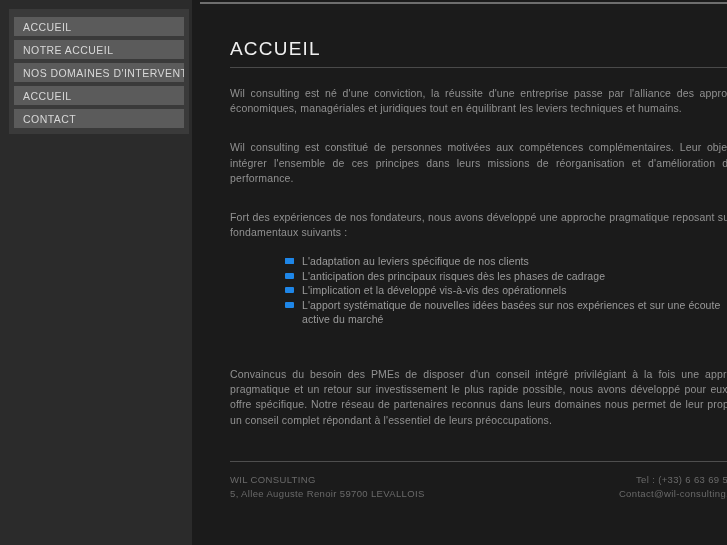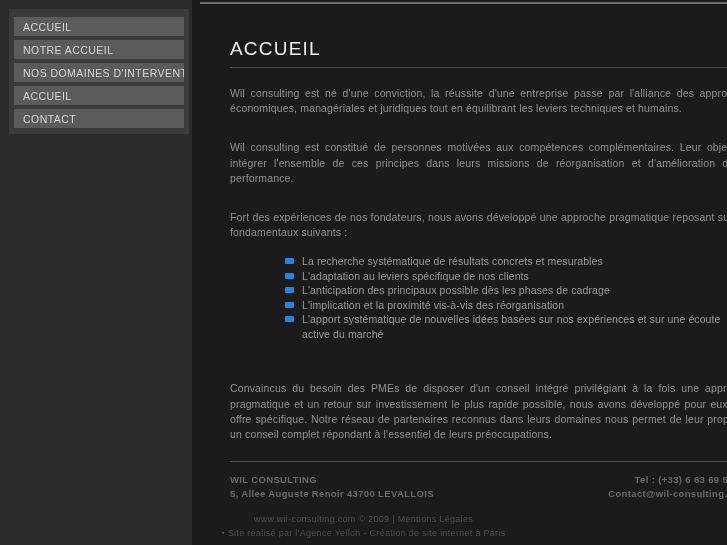--- a/index.html
+++ b/index.html
@@ -150,21 +150,21 @@
     left: 38px;
     top: 461px;
     width: 518px;
     border-top: 1px solid #4e4e4e;
     padding-top: 11px;
   }
   .footer-cols {
     display: flex;
     justify-content: space-between;
   }
-  .footer-col { display: block; font-weight: bold; }
+  .footer-col { display: block; }
   .footer-col.right { text-align: right; }
   .footer-line {
     display: block;
     color: #6a6a6a;
     font-size: 9.5px;
     line-height: 14px;
     letter-spacing: 0.35px;
     white-space: nowrap;
   }
 
@@ -209,57 +209,52 @@
 
       <p class="body-text">Wil consulting est né d'une conviction, la réussite d'une entreprise passe par l'alliance des approches économiques, managériales et juridiques tout en équilibrant les leviers techniques et humains.</p>
 
       <p class="body-text">Wil consulting est constitué de personnes motivées aux compétences complémentaires. Leur objectif : intégrer l'ensemble de ces principes dans leurs missions de réorganisation et d'amélioration de la performance.</p>
 
       <p class="body-text tight">Fort des expériences de nos fondateurs, nous avons développé une approche pragmatique reposant sur les fondamentaux suivants :</p>
 
       <ul class="bullets">
         <li>
           <span class="bullet-mark"></span>
-          <span>La recherche systématique de résultats concrets et mesurables</span>
         </li>
         <li>
           <span class="bullet-mark"></span>
           <span>L'adaptation au leviers spécifique de nos clients</span>
         </li>
         <li>
           <span class="bullet-mark"></span>
-          <span>L'anticipation des principaux possible dès les phases de cadrage</span>
-        </li>
-        <li>
-          <span class="bullet-mark"></span>
-          <span>L'implication et la proximité vis-à-vis des réorganisation</span>
+          <span>L'anticipation des principaux risques dès les phases de cadrage</span>
+        </li>
+        <li>
+          <span class="bullet-mark"></span>
+          <span>L'implication et la développé vis-à-vis des opérationnels</span>
         </li>
         <li>
           <span class="bullet-mark"></span>
           <span>L'apport systématique de nouvelles idées basées sur nos expériences et sur une écoute active du marché</span>
         </li>
       </ul>
 
       <p class="body-text last">Convaincus du besoin des PMEs de disposer d'un conseil intégré privilégiant à la fois une approche pragmatique et un retour sur investissement le plus rapide possible, nous avons développé pour eux une offre spécifique. Notre réseau de partenaires reconnus dans leurs domaines nous permet de leur proposer un conseil complet répondant à l'essentiel de leurs préoccupations.</p>
 
     </div>
 
     <div class="footer">
       <div class="footer-cols">
         <div class="footer-col left">
           <span class="footer-line">WIL CONSULTING</span>
-          <span class="footer-line">5, Allee Auguste Renoir 43700 LEVALLOIS</span>
+          <span class="footer-line">5, Allee Auguste Renoir 59700 LEVALLOIS</span>
         </div>
         <div class="footer-col right">
           <span class="footer-line">Tel : (+33) 6 63 69 53 48</span>
           <span class="footer-line">Contact@wil-consulting.com</span>
         </div>
       </div>
     </div>
 
   </div>
 
-  <div class="credits">
-    <span class="credit-line">www.wil-consulting.com © 2009 | Mentions Légales</span>
-    <span class="credit-line">• Site réalisé par l'Agence Yelloh - Création de site internet à Paris</span>
-  </div>
 
 </div>
 
 </body></html>

